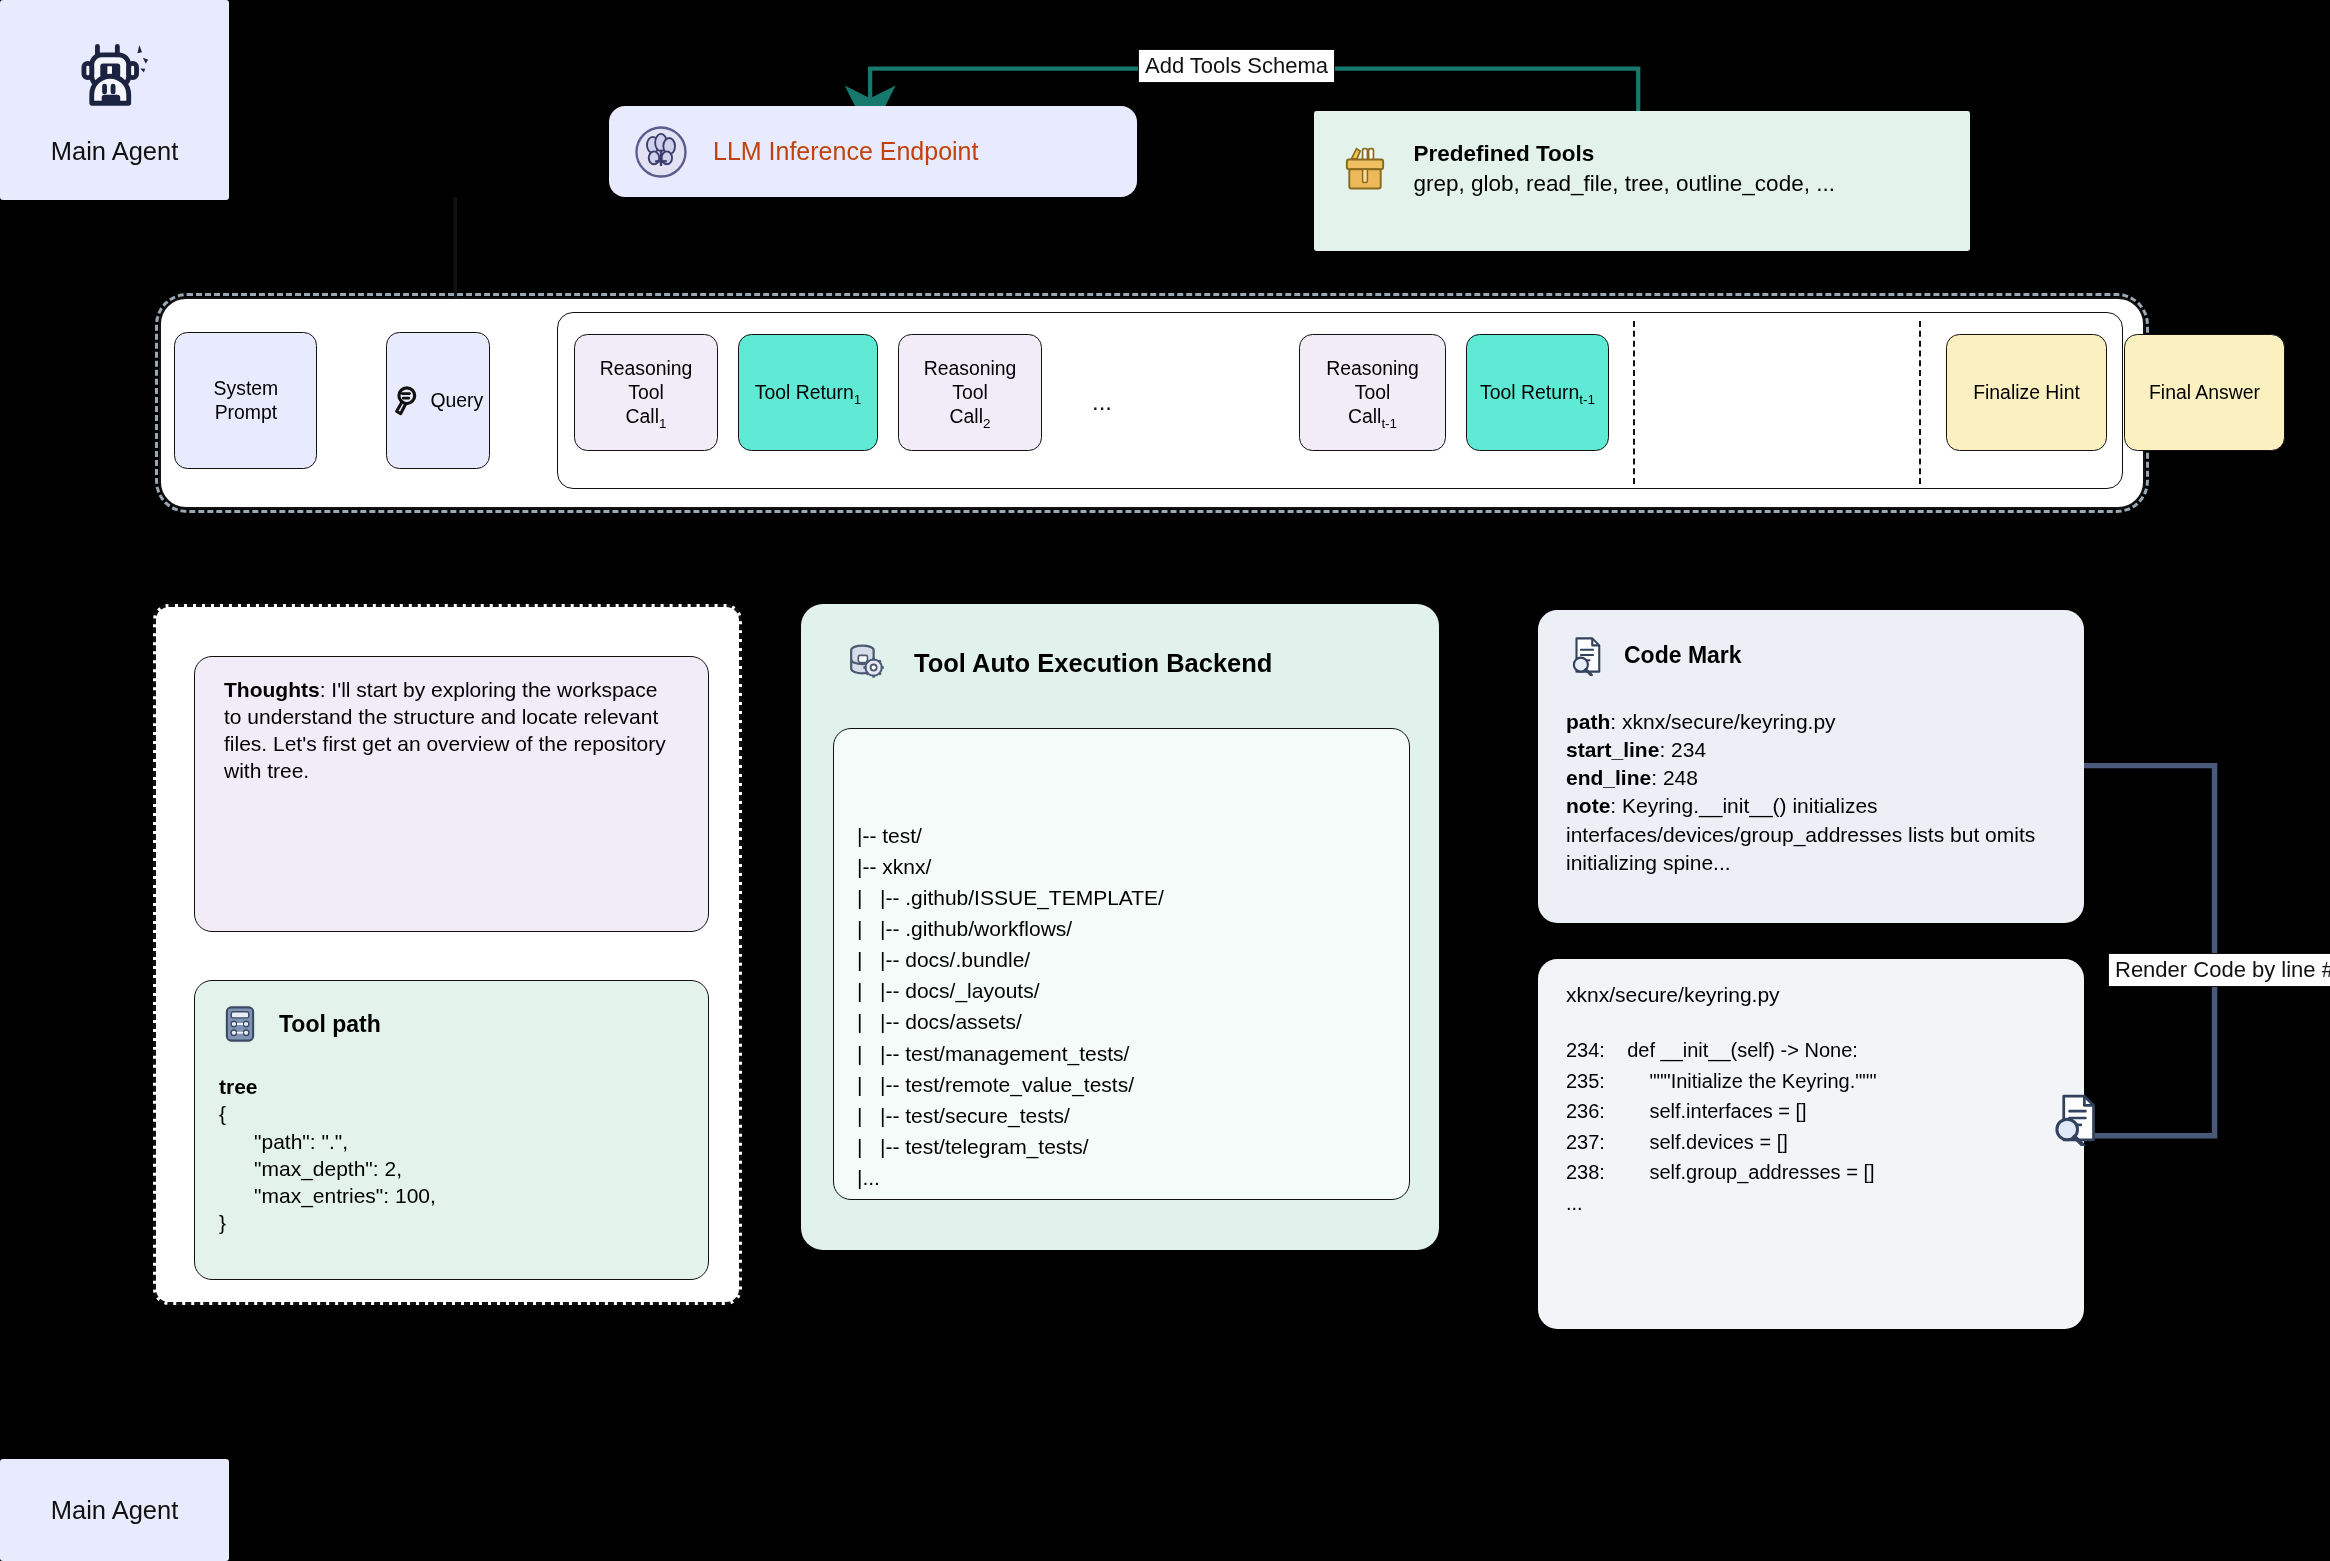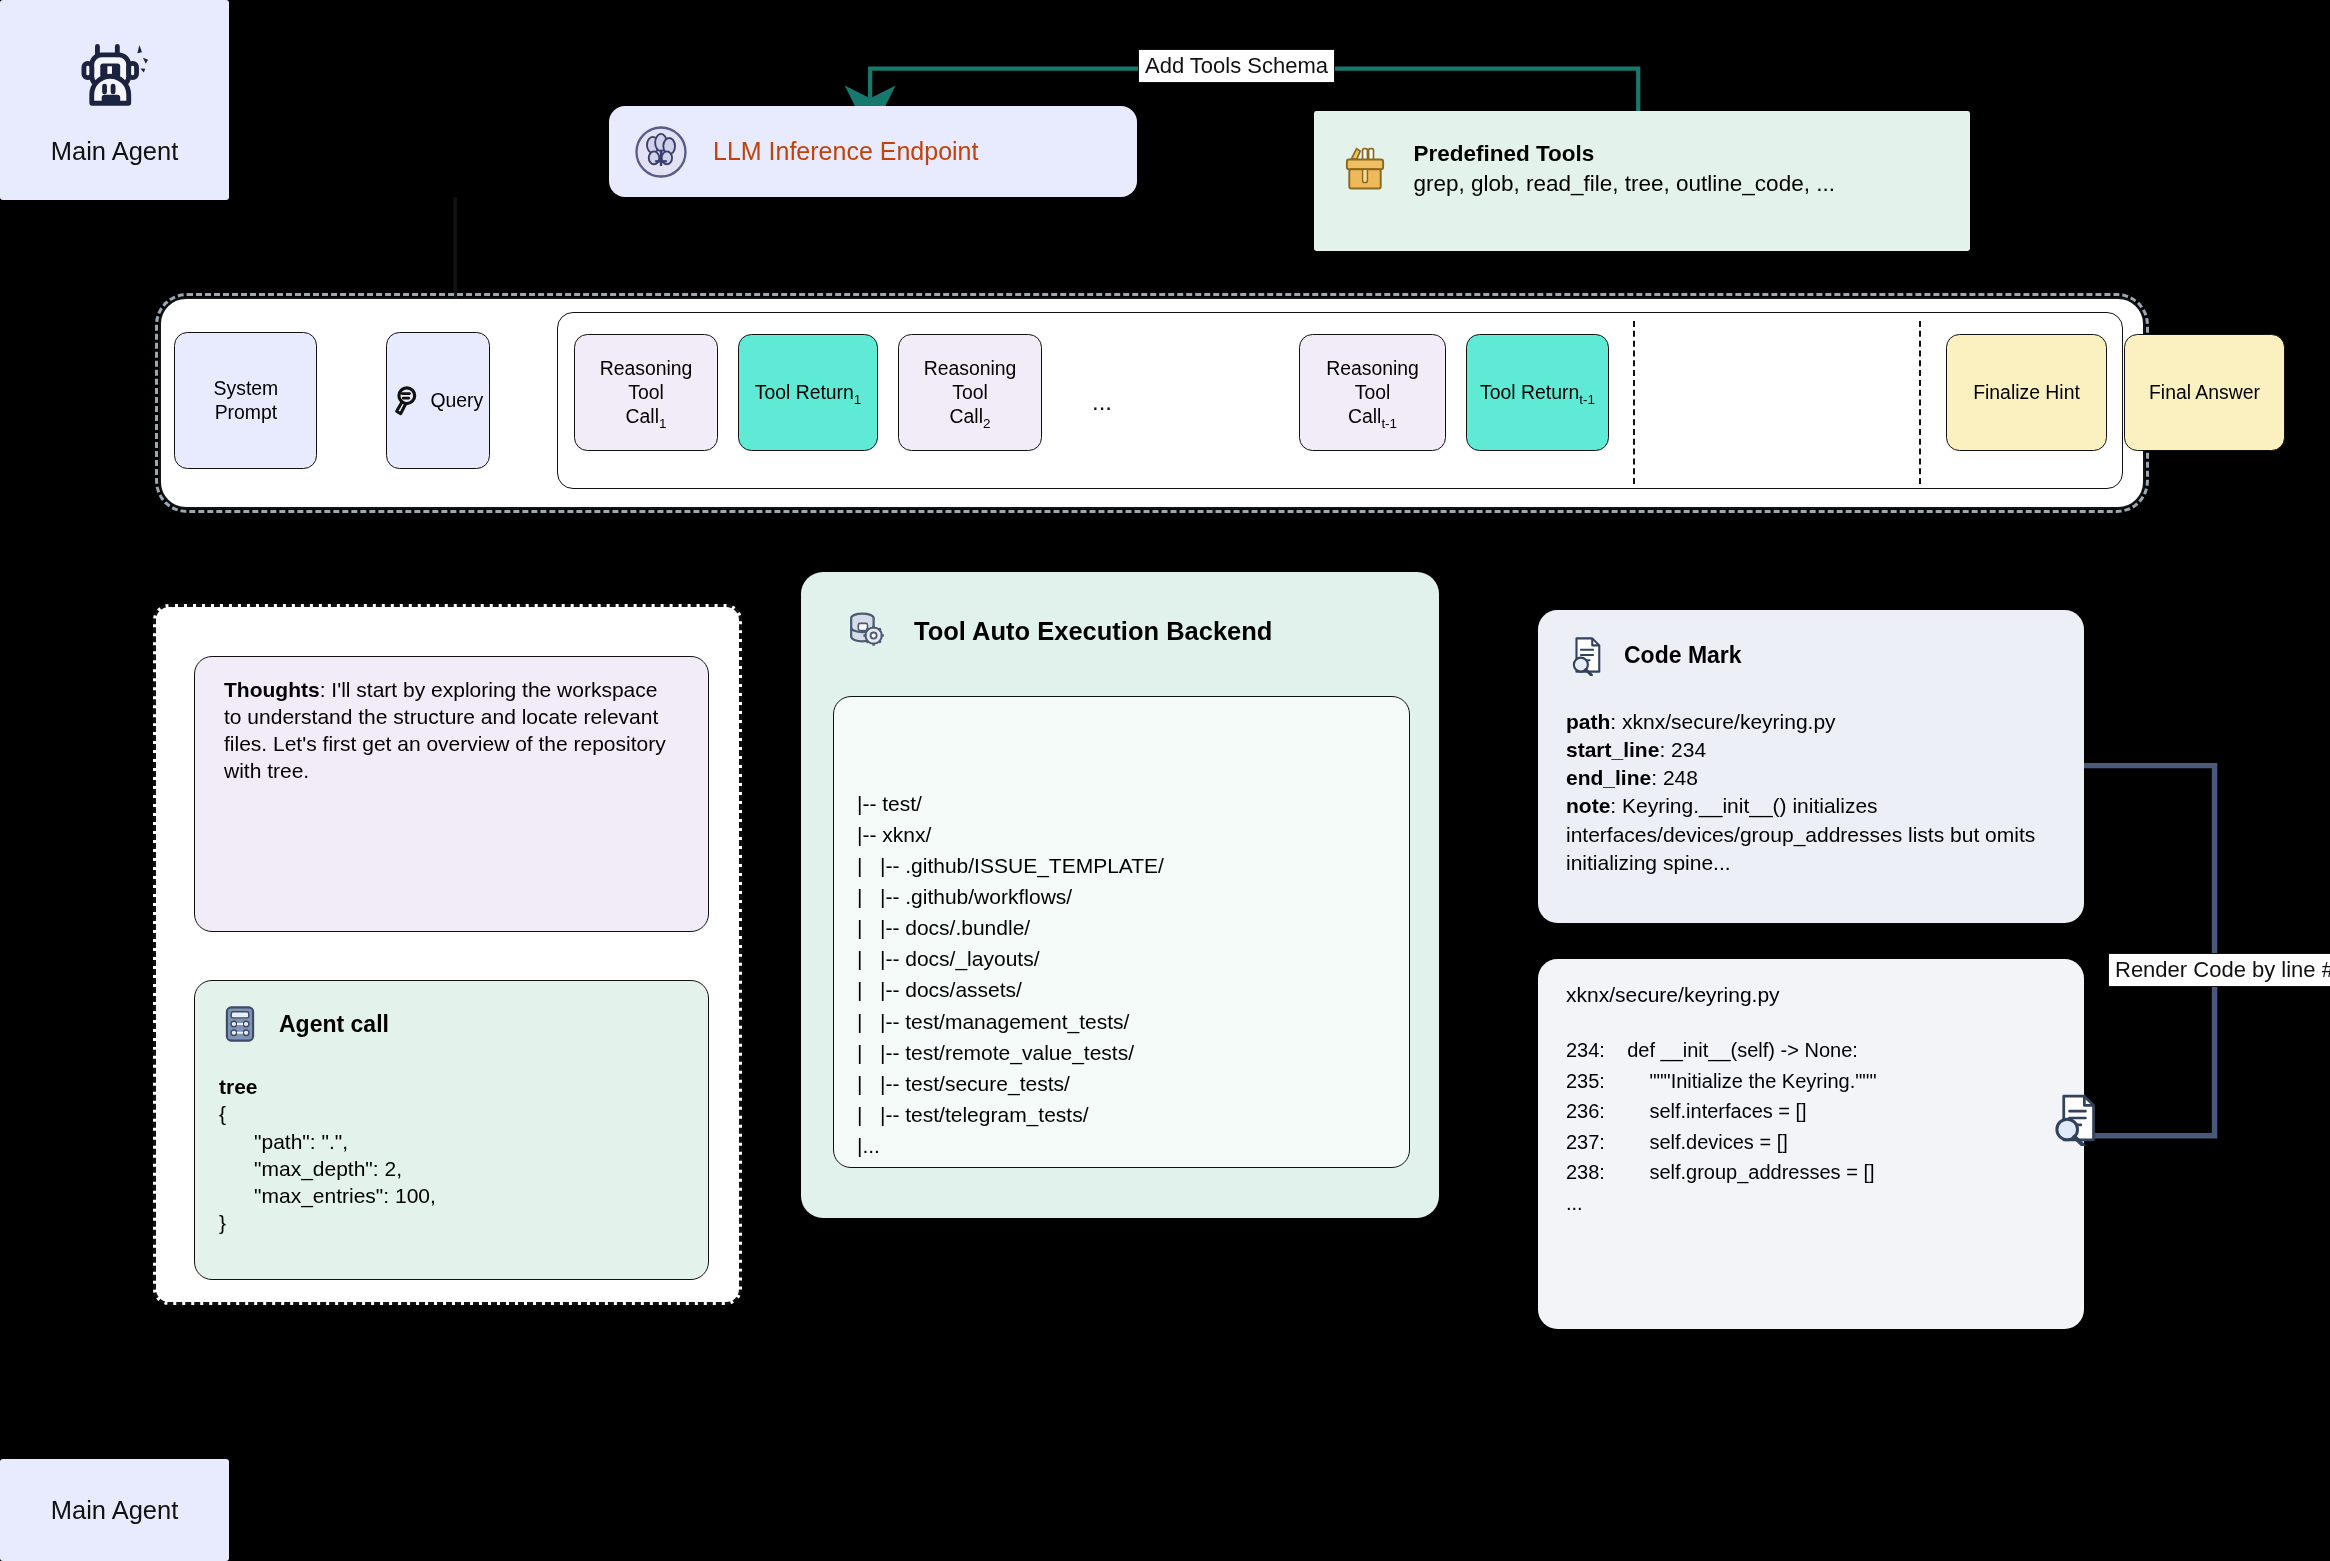--- a/index.html
+++ b/index.html
@@ -263,33 +263,33 @@
           <rect x="9" y="5" width="30" height="38" rx="5" fill="#7f94b5" stroke="#3d4a63" stroke-width="2.4"></rect>
           <rect x="14" y="10" width="20" height="7" rx="2" fill="#e9eef7" stroke="#3d4a63" stroke-width="1.6"></rect>
           <g fill="#e9eef7" stroke="#3d4a63" stroke-width="1.6">
             <circle cx="17" cy="24" r="3.2"></circle>
               <circle cx="31" cy="24" r="3.2"></circle>
             <circle cx="17" cy="34" r="3.2"></circle>
               <circle cx="31" cy="34" r="3.2"></circle>
           </g>
           <path d="M20.5 24 h7 M20.5 34 h7" stroke="#e9eef7" stroke-width="2.4"></path>
         </svg>
-        <div class="hdr-title">Agent call</div>
+        <div class="hdr-title">Tool path</div>
       </div>
       <div style="height:28px"></div>
       <div class="mono-text"><b>tree</b></div>
       <div class="mono-text">{
       "path": ".",
       "max_depth": 2,
       "max_entries": 100,
 }</div>
     </div>
   </div>
 
-  <div class="node backend" style="left:801px;top:572px;width:638px;height:646px;">
+  <div class="node backend" style="left:801px;top:604px;width:638px;height:646px;">
     <div class="hdr" style="position:absolute;left:42px;top:35px;gap:22px;">
       <svg class="hdr-ico" style="width:49px;height:49px;" viewBox="0 0 48 48">
         <g stroke="#4b5b74" stroke-width="2.2" fill="#d7dde8">
           <ellipse cx="19" cy="11" rx="11" ry="4.6"></ellipse>
           <path d="M8 11 v18 a11 4.6 0 0 0 22 0 v-18"></path>
           <path d="M8 20 a11 4.6 0 0 0 22 0" fill="none"></path>
         </g>
         <rect x="15" y="16" width="9" height="7" rx="1.6" fill="#fafbfd" stroke="#4b5b74" stroke-width="1.6"></rect>
         <g transform="translate(30,28)">
           <circle r="8" fill="#ece7f5" stroke="#4b5b74" stroke-width="2"></circle>

